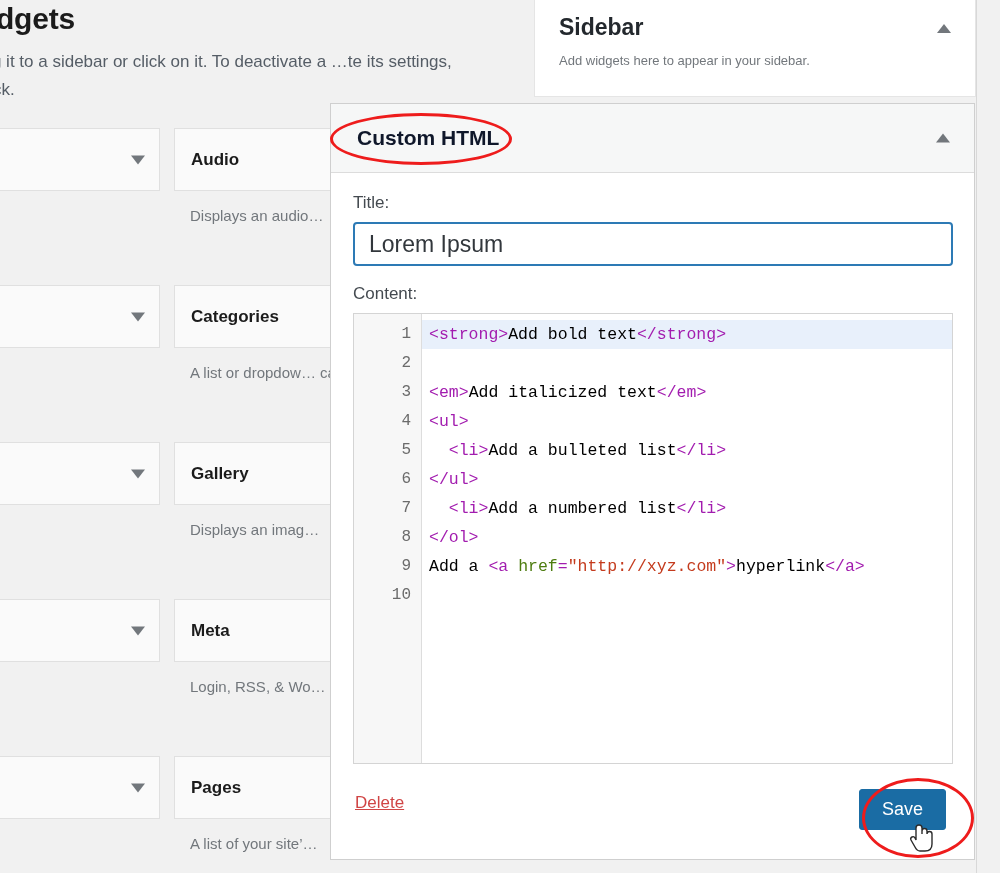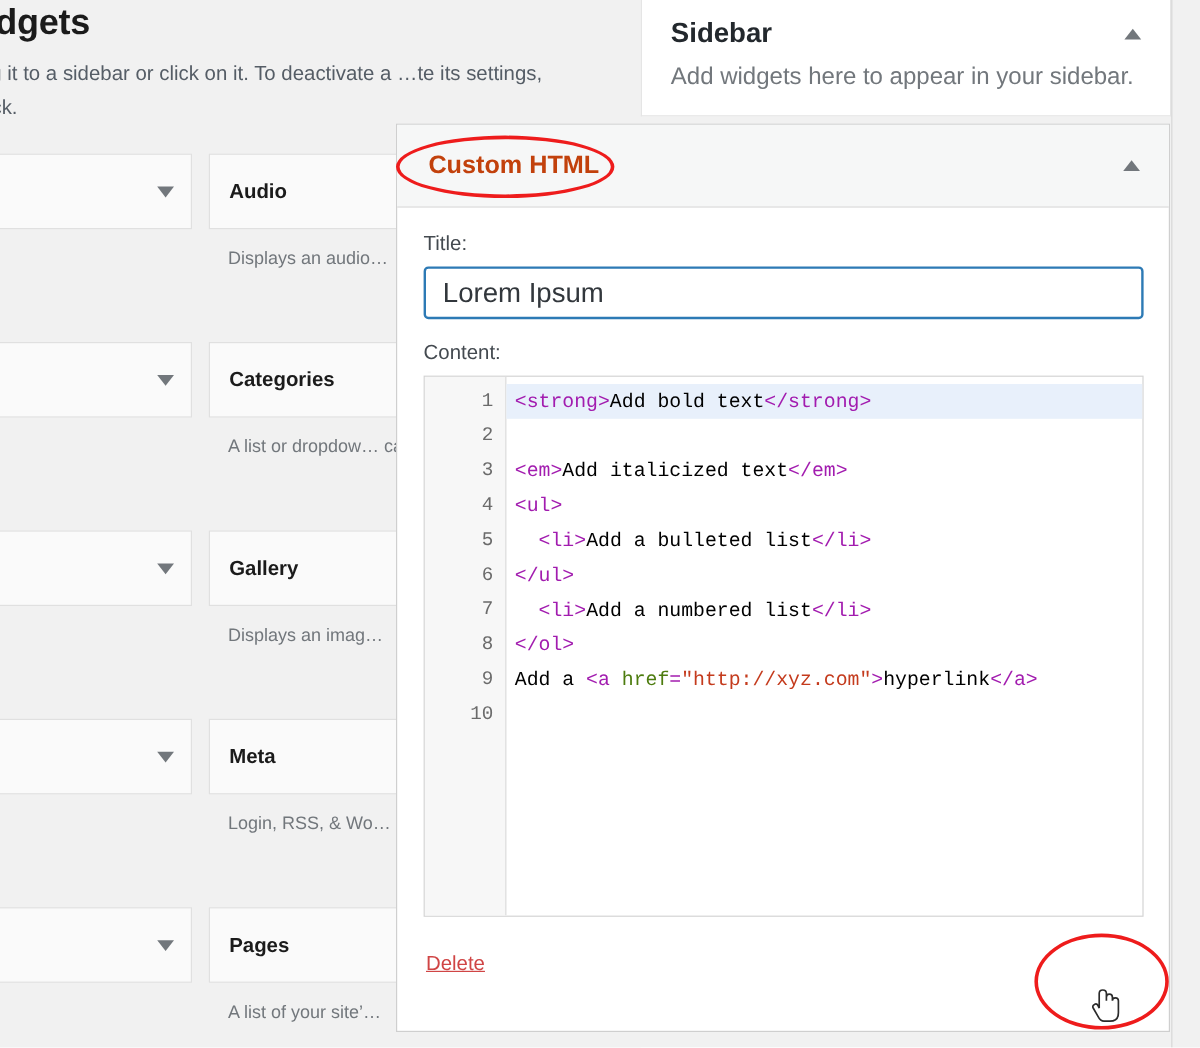--- a/index.html
+++ b/index.html
@@ -47,21 +47,21 @@
 
   
   #sidebar-panel {
     position:absolute; left:534px; top:0; width:442px; height:97px;
     background:#ffffff; border:1px solid #e5e5e5; border-top:none;
   }
   #sidebar-head {
     position:relative; padding: 14px 18px 0 24px;
   }
   #sidebar-title { font-size:23px; font-weight:700; color:#23282d; }
-  #sidebar-desc { font-size:20px; color:#72777c; padding: 12px 18px 0 24px; }
+  #sidebar-desc { font-size:13px; color:#72777c; padding: 12px 18px 0 24px; }
   #sidebar-toggle {
     position:absolute; right:24px; top:24px;
     width:0;height:0;border-left:7px solid transparent;
     border-right:7px solid transparent;border-bottom:9px solid #72777c;
   }
 
   
   #scroll-strip {
     position:absolute; right:0; top:0; width:24px; height:873px;
     background:#f1f1f1; border-left:1px solid #d8d8d8;
@@ -69,21 +69,21 @@
 
   
   #html-panel {
     position:absolute; left:330px; top:103px; width:645px; height:757px;
     background:#ffffff; border:1px solid #cfcfcf;
   }
   #html-panel-head {
     height:69px; background:#f6f7f7; border-bottom:1px solid #dcdcdc;
     position:relative; display:flex; align-items:center; padding-left:26px;
   }
-  #html-panel-title { font-size:21px; font-weight:700; color:#c2410c; }
+  #html-panel-title { font-size:21px; font-weight:700; color:#0f172a; }
   #html-panel-toggle {
     position:absolute; right:24px; top:50%; transform:translateY(-50%);
     width:0;height:0;border-left:7px solid transparent;
     border-right:7px solid transparent;border-bottom:9px solid #72777c;
   }
 
   #html-panel-body { padding: 20px 22px 0 22px; }
   .fieldlabel { font-size:17px; color:#444a50; margin-bottom:9px; }
 
   #title-input {
@@ -274,20 +274,21 @@
             <div class="cline"><span class="tag">&lt;/ul</span><span class="tag">&gt;</span></div>
             <div class="cline">  <span class="tag">&lt;li</span><span class="tag">&gt;</span>Add a numbered list<span class="tag">&lt;/li</span><span class="tag">&gt;</span></div>
             <div class="cline"><span class="tag">&lt;/ol</span><span class="tag">&gt;</span></div>
             <div class="cline">Add a <span class="tag">&lt;a</span> <span class="attr">href</span><span class="tag">=</span><span class="val">"http://xyz.com"</span><span class="tag">&gt;</span>hyperlink<span class="tag">&lt;/a</span><span class="tag">&gt;</span></div>
           </div>
       </div>
     </div>
 
     <div id="panel-footer">
       <span id="delete-link">Delete</span>
+      <button id="save-button">Save</button>
     </div>
   </div>
 
   <div class="annot" id="annot-title"></div>
   <div class="annot" id="annot-save"></div>
 
   <svg id="cursor" viewBox="0 0 26 34">
     <path d="M8 20 L8 8 q0-3 3-3 t3 3 l0 6 l0-3 q0-2.5 2.5-2.5 t2.5 2.5 l0 3 q0-2.5 2.5-2.5 t2.5 2.5 l0 10 q0 7-7 7 l-5 0 q-3 0-5-4 l-4-7 q-1-2 1-3 t3 1 z" fill="#ffffff" stroke="#2b2b2b" stroke-width="1.4"></path>
   </svg>
 

